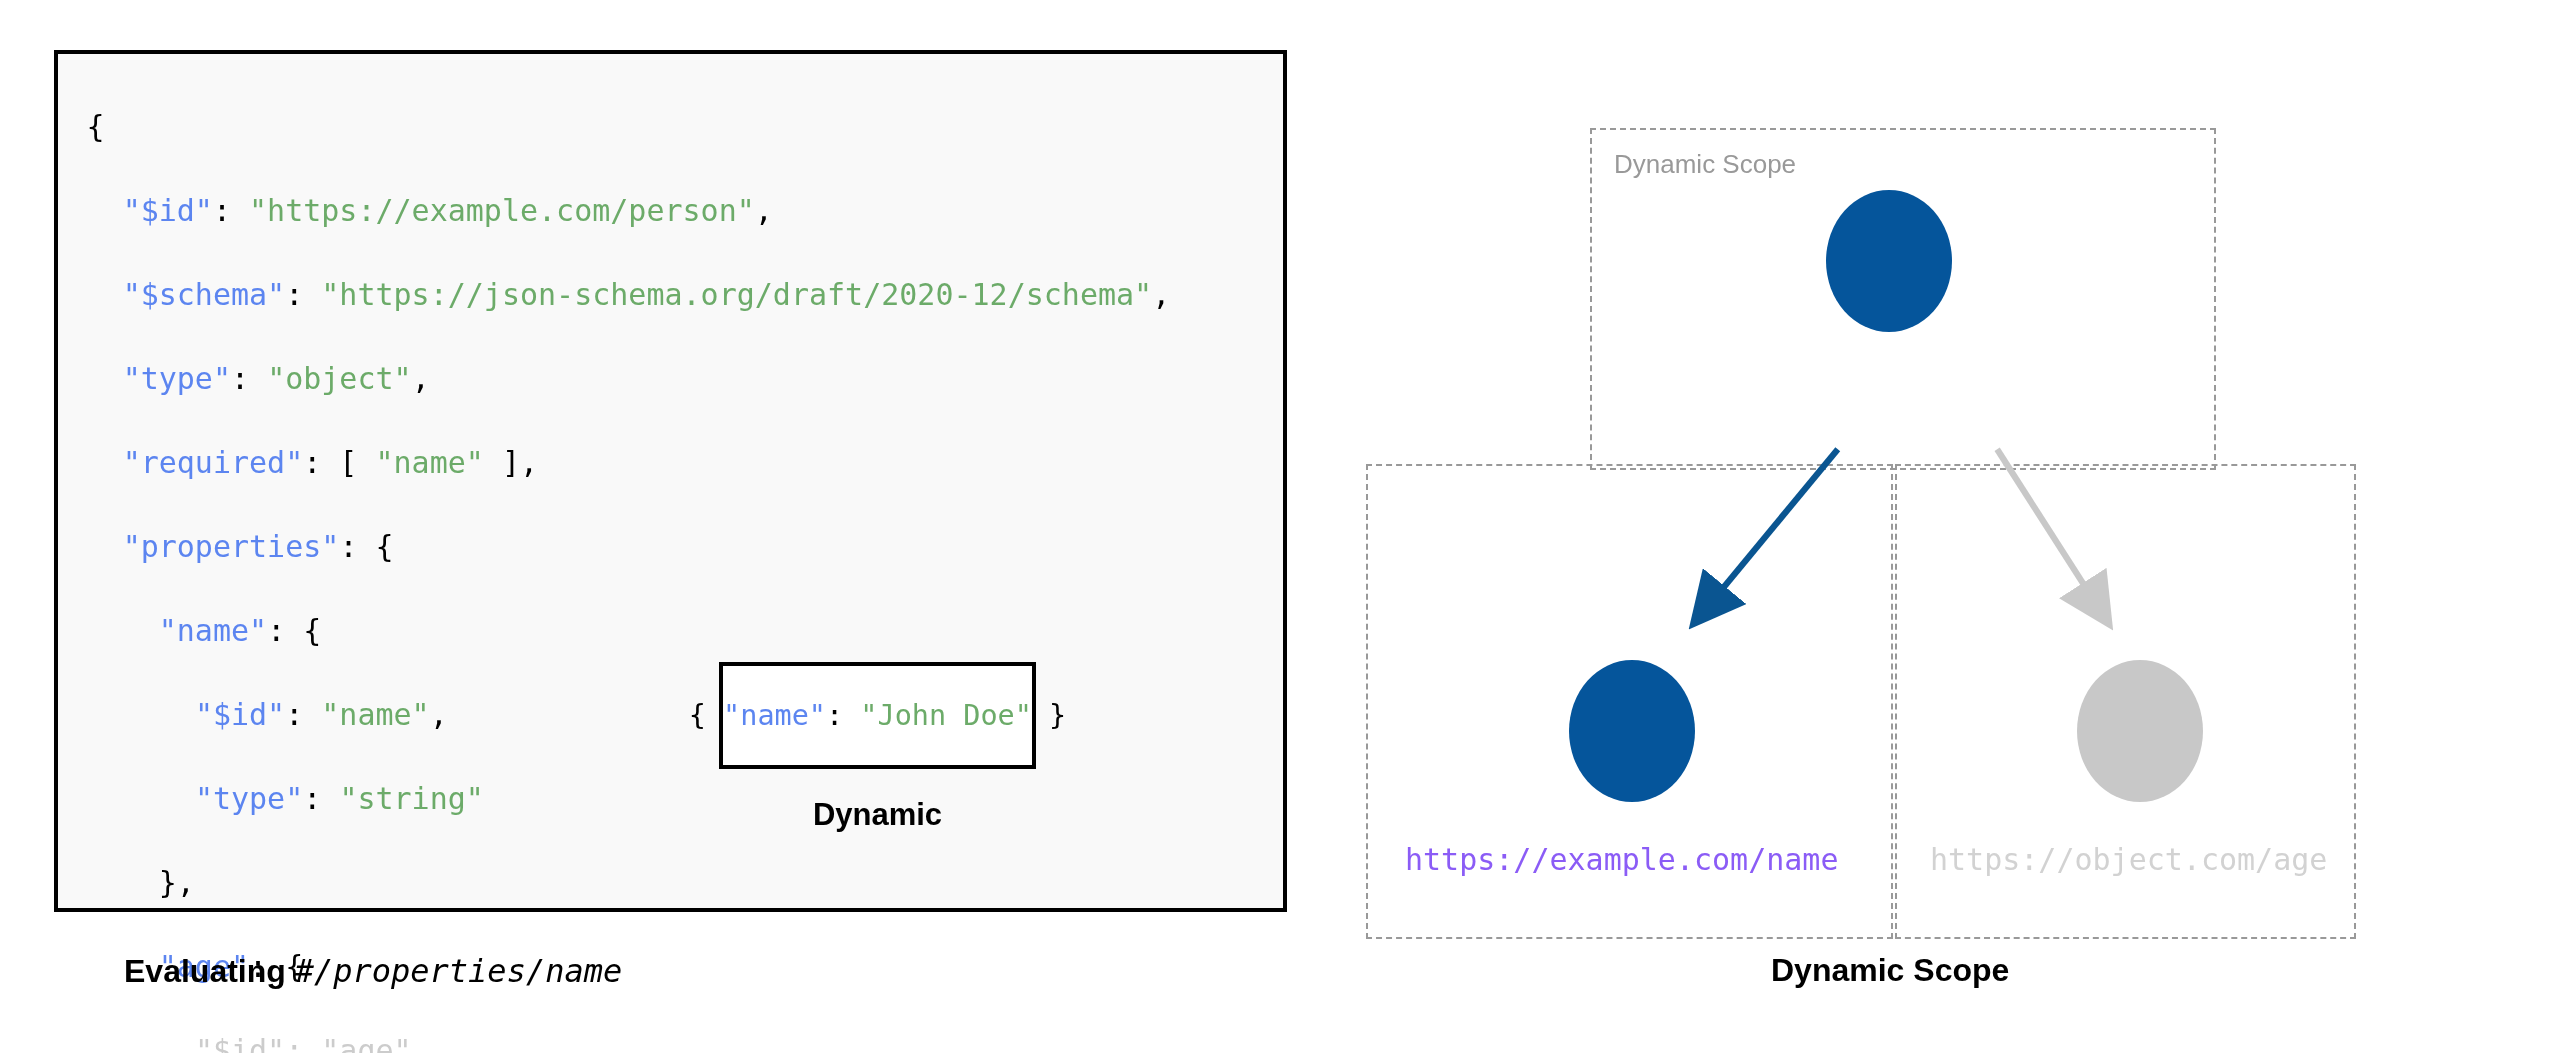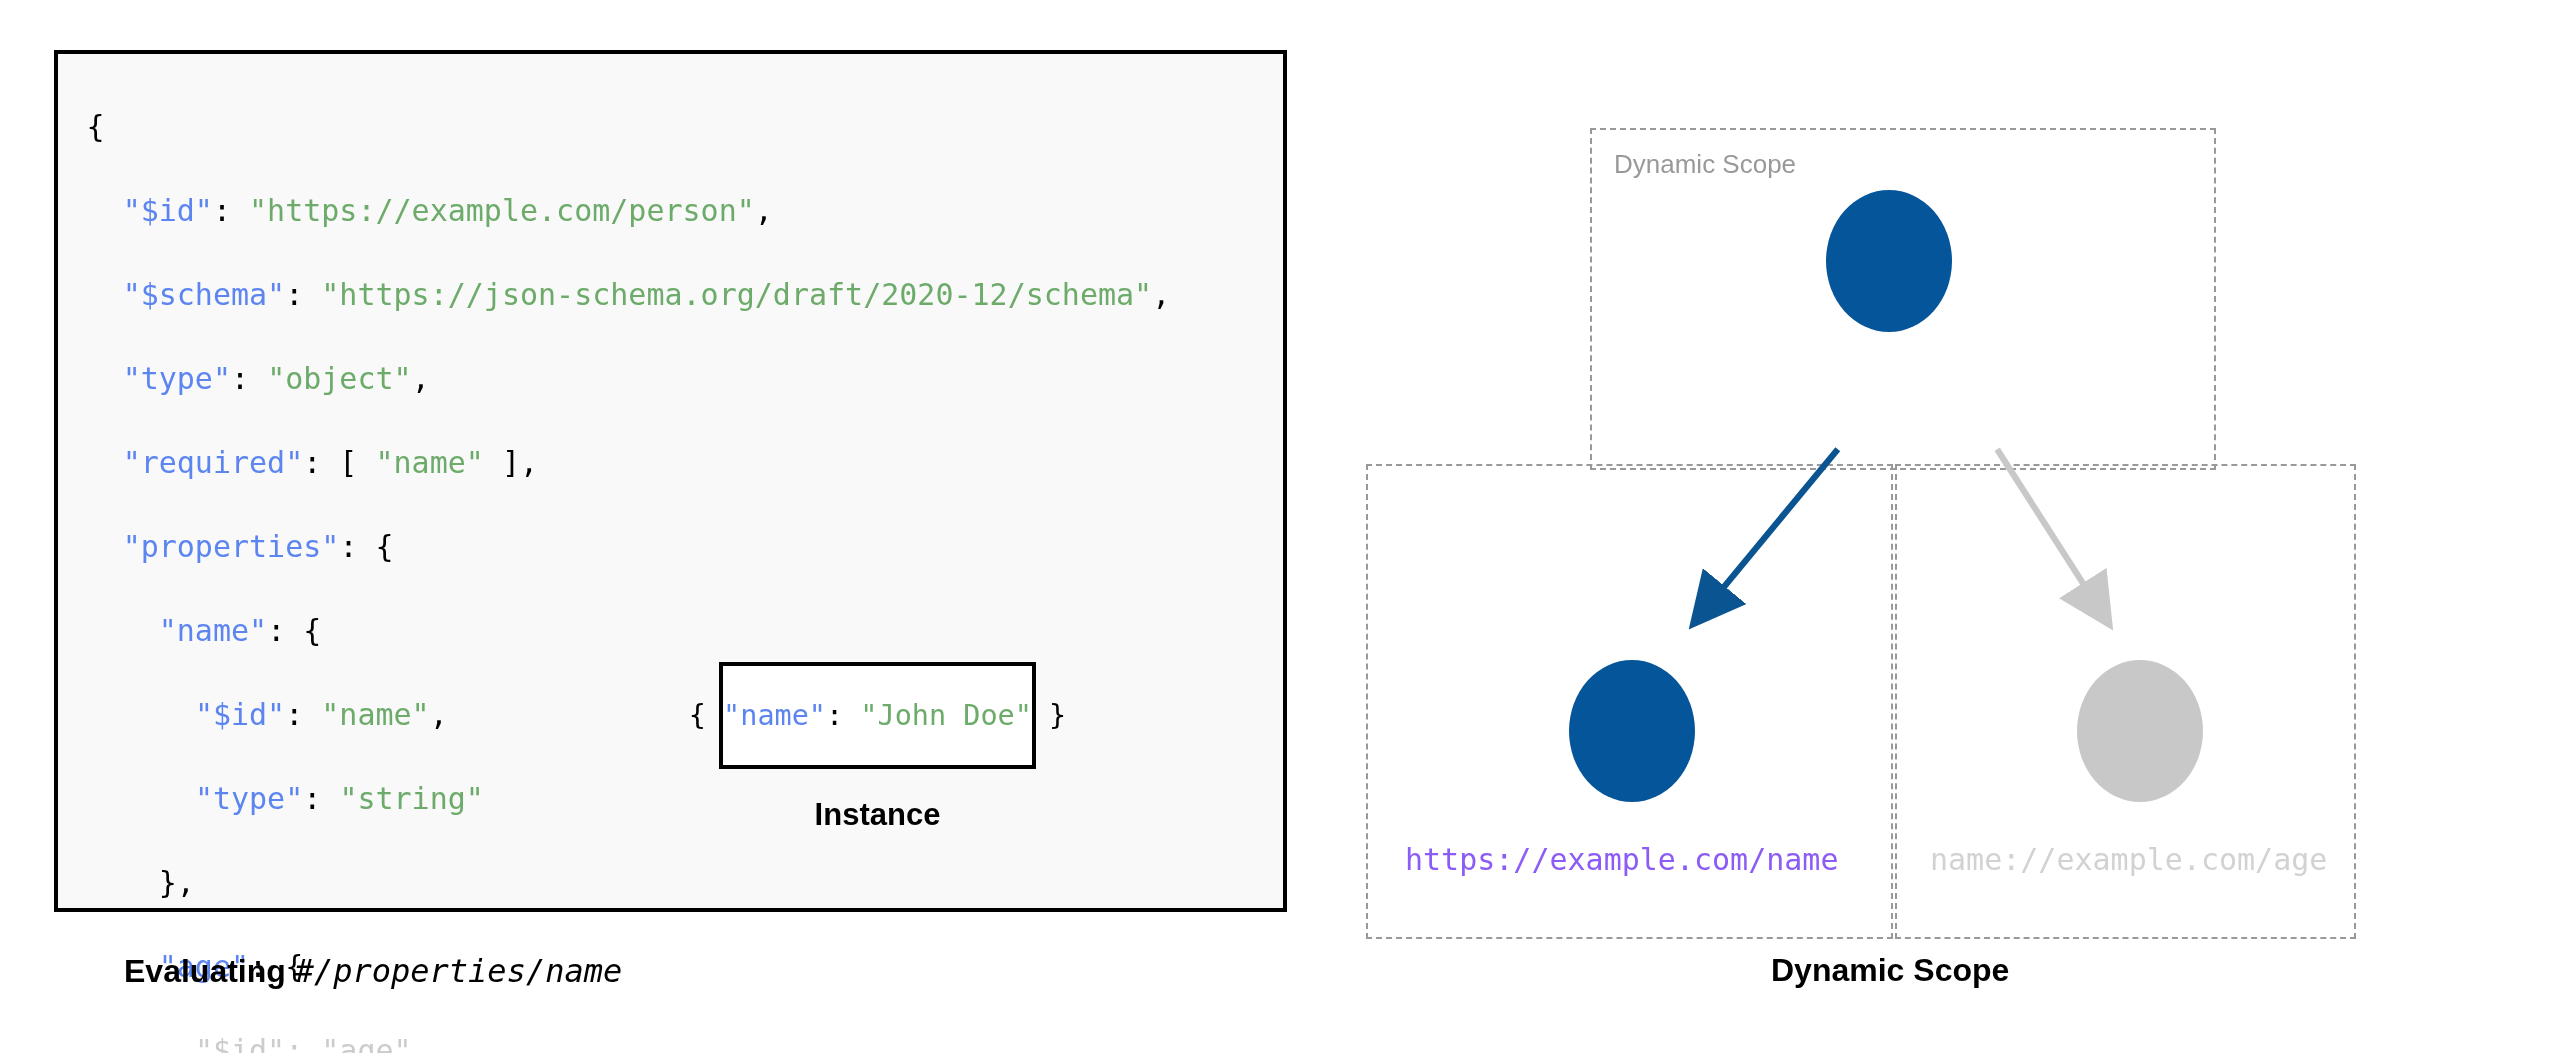--- a/index.html
+++ b/index.html
@@ -183,21 +183,21 @@
 
 
 
 
 </pre>
 </div>
 
 <div id="instance-box">
   <span id="instance-code"><span class="tok-punct">{ </span><span class="tok-key">"name"</span><span class="tok-punct">: </span><span class="tok-str">"John Doe"</span><span class="tok-punct"> }</span></span>
 </div>
-<div id="instance-caption">Instance</div>
+<div id="instance-caption">Dynamic</div>
 
 <div id="left-caption">
   <span class="cap-bold">Evaluating </span><span class="cap-mono">#/properties/name</span>
 </div>
 
 <div id="diagram">
 
   <div class="scope-box" id="scope-box-person"></div>
   <div class="scope-box" id="scope-box-name"></div>
   <div class="scope-box" id="scope-box-age"></div>
@@ -215,17 +215,17 @@
     </defs>
     <line x1="848" y1="640" x2="600" y2="940" stroke="#0a5591" stroke-width="11" marker-end="url(#ah-active)"></line>
     <line x1="1128" y1="640" x2="1320" y2="940" stroke="#c8c8c8" stroke-width="11" marker-end="url(#ah-inactive)"></line>
   </svg>
 
   <div class="node-circle" id="node-person"></div>
   <div class="node-circle" id="node-name"></div>
   <div class="node-circle" id="node-age"></div>
 
   <div class="node-label" id="label-name">https://example.com/name</div>
-  <div class="node-label" id="label-age">name://example.com/age</div>
+  <div class="node-label" id="label-age">https://object.com/age</div>
 </div>
 
 <div id="right-caption">Dynamic Scope</div>
 
 
 </body></html>

